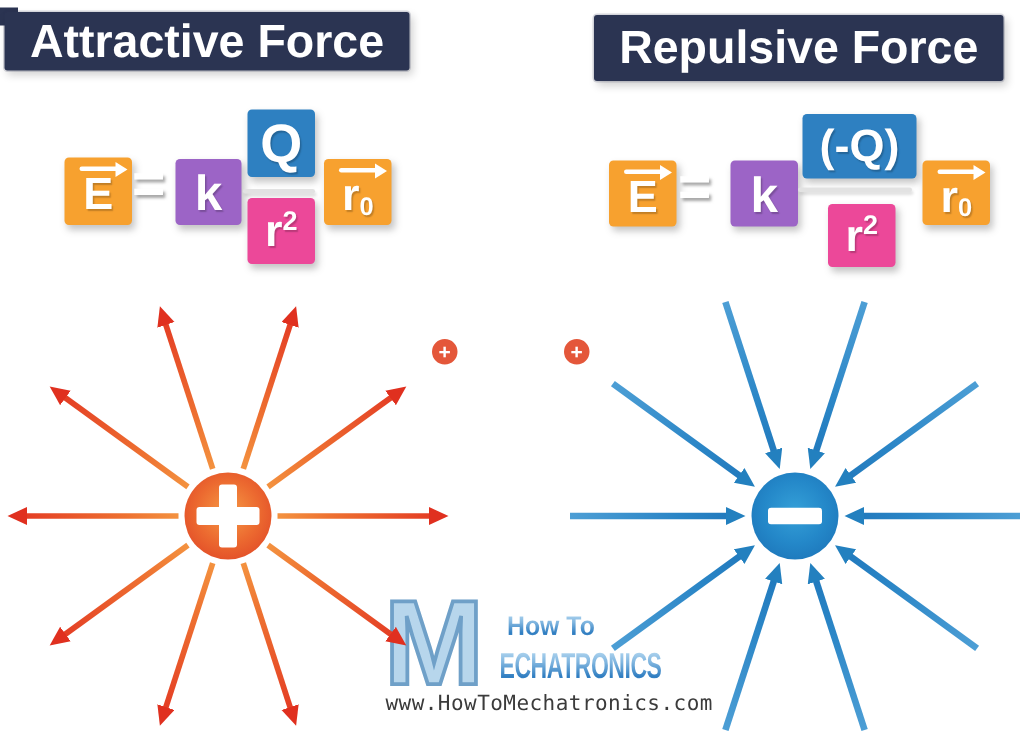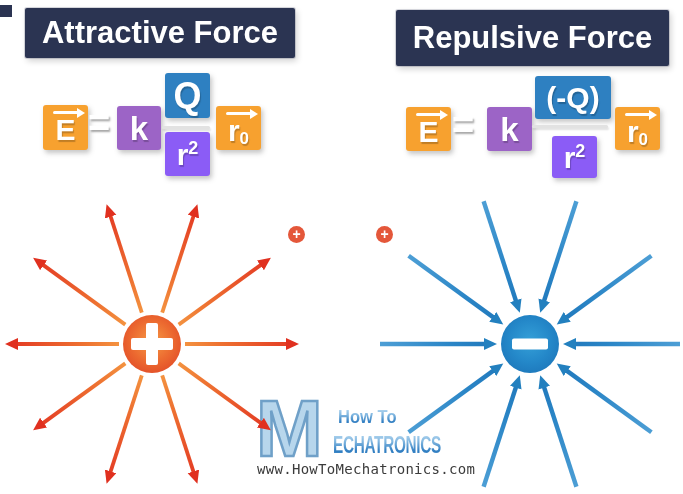--- a/index.html
+++ b/index.html
@@ -4,31 +4,31 @@
 <style>
   html,body{margin:0;padding:0;background:#fff;}
   #stage{position:relative;width:683px;height:494px;background:#fff;overflow:hidden;
          font-family:"Liberation Sans",sans-serif;}
 
   
   .panel-title{position:absolute;background:#2B3452;color:#fff;font-weight:bold;
     font-size:31px;display:flex;align-items:center;justify-content:center;
     border-radius:2px;letter-spacing:0;
     box-shadow:0 0 0 1px rgba(43,52,82,.18), 2px 3px 6px rgba(0,0,0,.18);}
-  #title-left{left:25px;top:8px;width:270px;height:50px;}
-  #title-right{left:396px;top:10px;width:273px;height:56px;}
+  #title-left{left:3px;top:8px;width:270px;height:39px;}
+  #title-right{left:396px;top:10px;width:273px;height:44px;}
   .corner-mark{position:absolute;left:0;top:5px;width:12px;height:12px;background:#2B3452;}
 
   
   .fbox{position:absolute;display:flex;align-items:center;justify-content:center;
     color:#fff;font-weight:bold;border-radius:3px;
     box-shadow:2px 3px 5px rgba(90,90,90,.35);
     text-shadow:1px 1.5px 1px rgba(0,0,0,.22);}
   .orange{background:#F7A12F;} .purple{background:#9C64C6;}
-  .blue{background:#2E80C1;} .green{background:#8b5cf6;}
+  .blue{background:#2E80C1;} .green{background:#ec4899;}
   .vecbox{flex-direction:column;justify-content:flex-start;padding-top:6px;box-sizing:border-box;}
   .varr{height:3px;background:#fff;border-radius:2px;position:relative;width:26px;flex:0 0 3px;}
   .varr::after{content:"";position:absolute;right:-6px;top:-3.5px;
     border-left:8px solid #fff;border-top:5px solid transparent;border-bottom:5px solid transparent;}
   .fletter{font-size:30px;line-height:1;margin-top:1px;}
   .kletter{font-size:33px;line-height:1;}
   .qletter{font-size:36px;line-height:1;}
   .negq{font-size:30px;line-height:1;}
   .rsup sup{font-size:18px;vertical-align:super;line-height:0;}
   .rsub{display:flex;align-items:baseline;}

